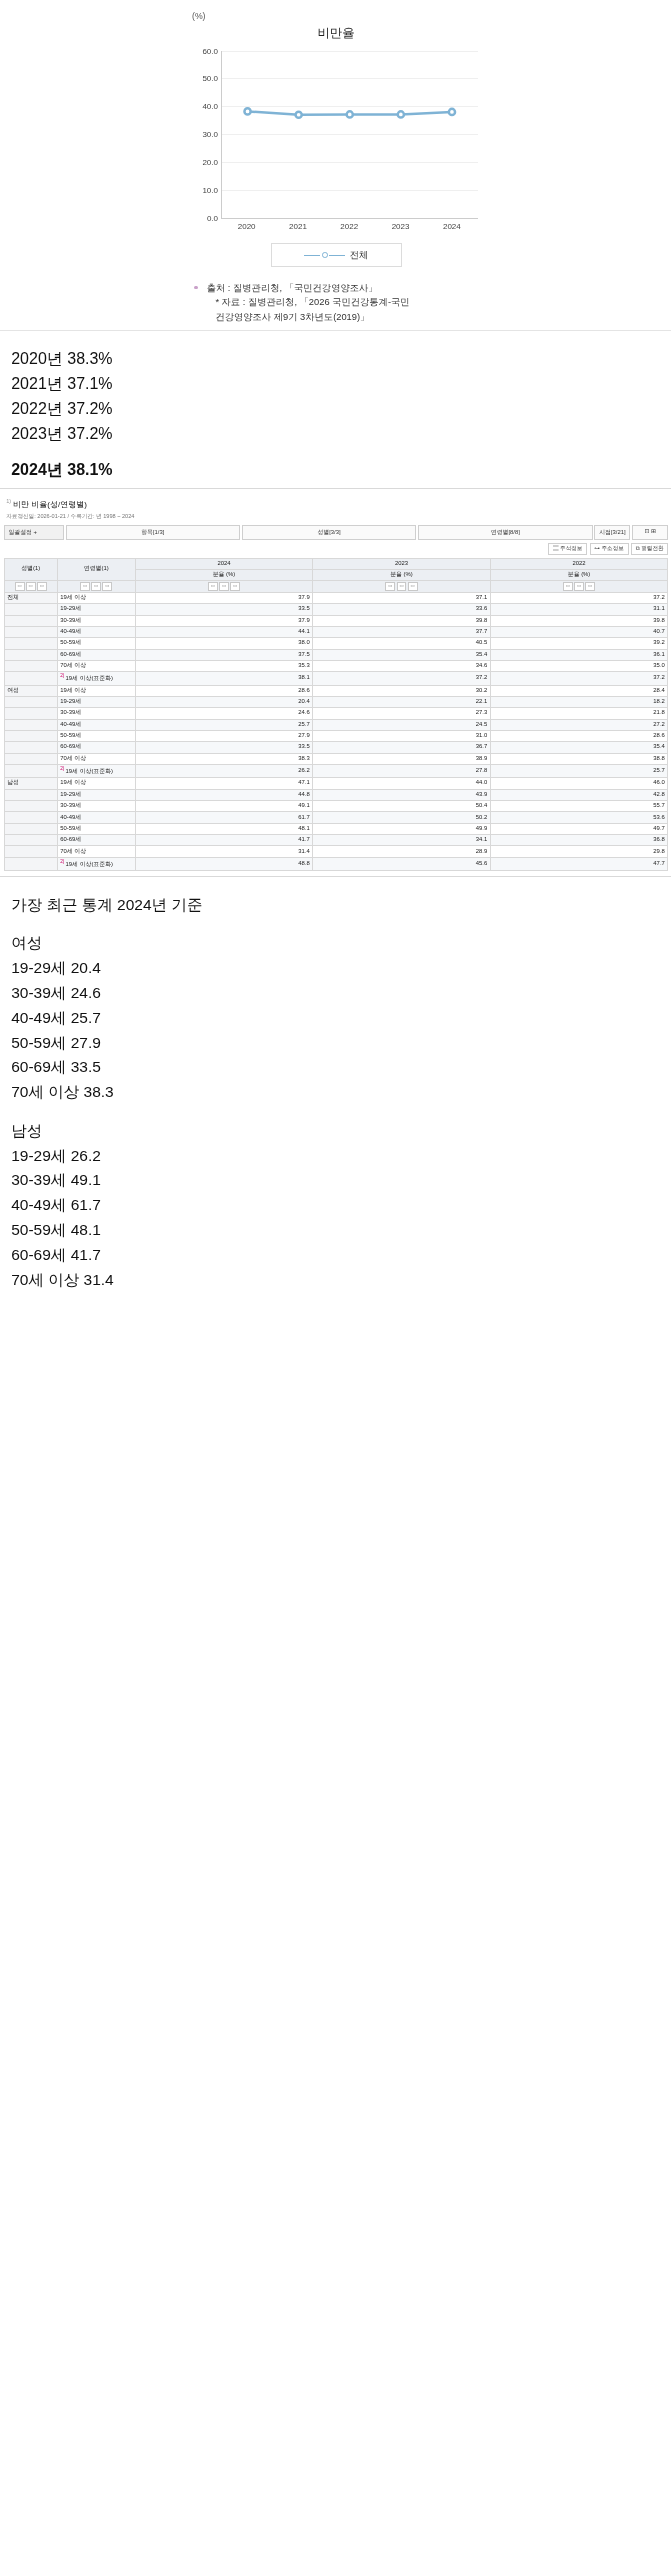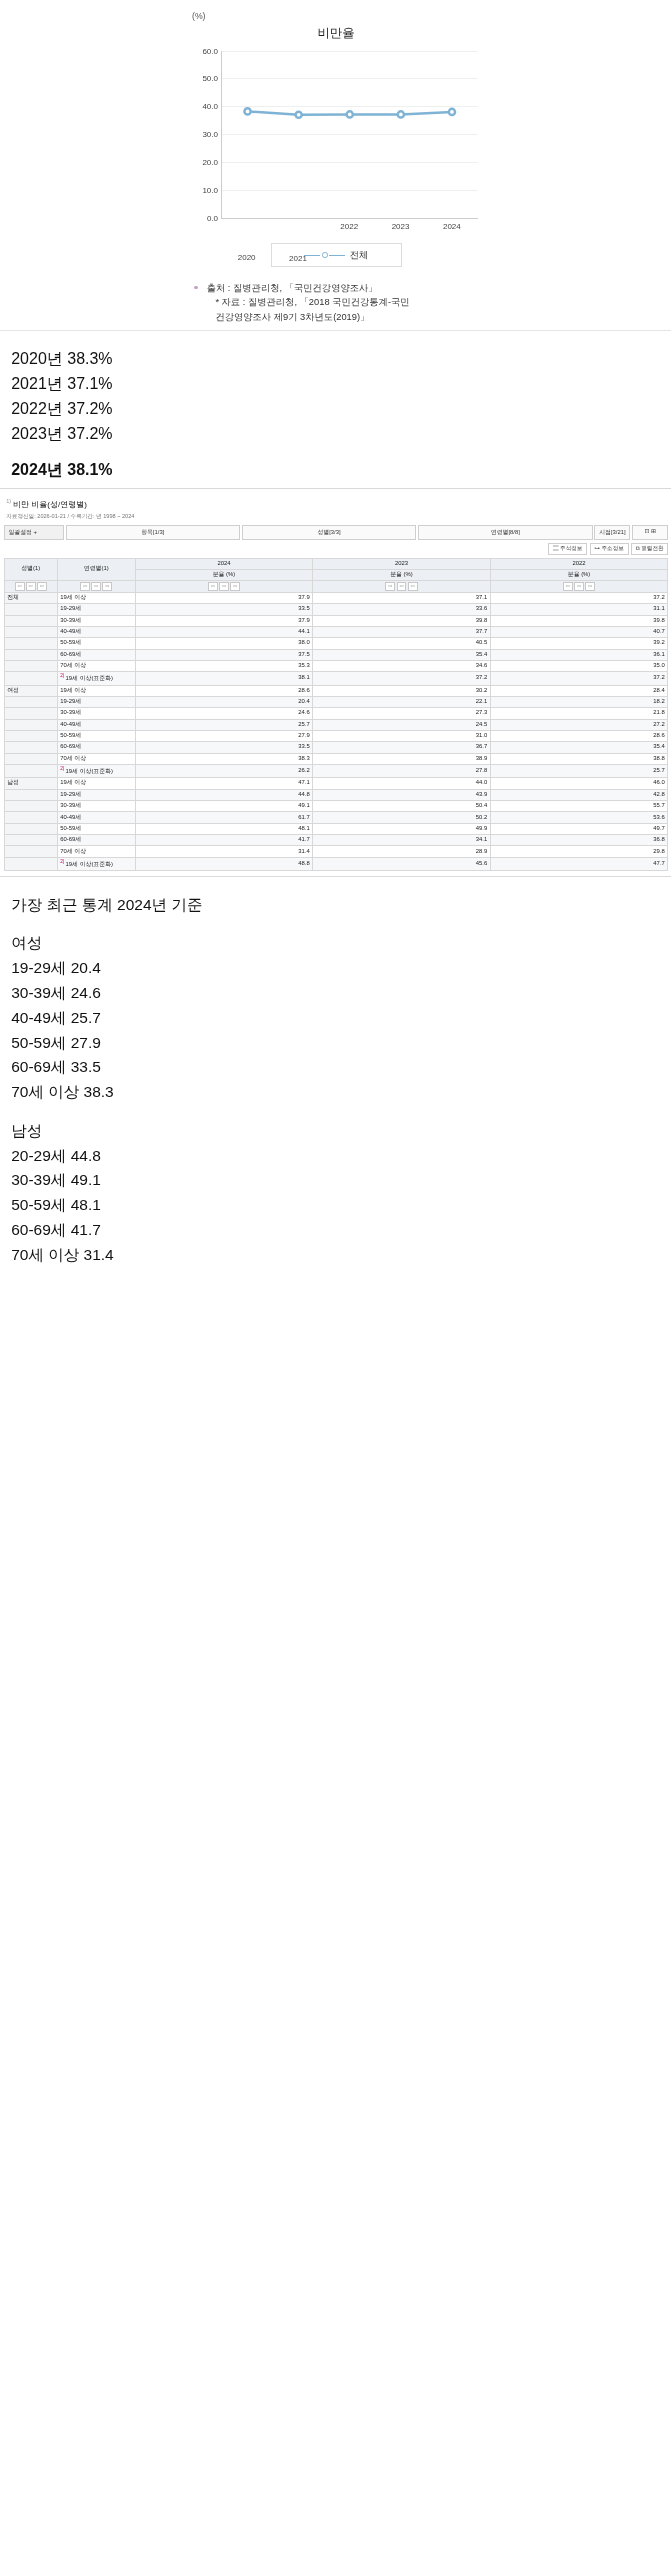--- a/index.html
+++ b/index.html
@@ -235,35 +235,35 @@
       <svg id="chart-svg" width="100%" height="100%" viewBox="0 0 414 270" preserveAspectRatio="none">
           <polyline points="41.4,97.65 124.19999999999999,103.04999999999998 207,102.6 289.8,102.6 372.59999999999997,98.55000000000001" fill="none" stroke="#7fb3d5" stroke-width="2.5" vector-effect="non-scaling-stroke"></polyline>
           <circle cx="41.4" cy="97.65" r="5" fill="#ffffff" stroke="#7fb3d5" stroke-width="2.5" vector-effect="non-scaling-stroke"></circle>
           <circle cx="124.19999999999999" cy="103.04999999999998" r="5" fill="#ffffff" stroke="#7fb3d5" stroke-width="2.5" vector-effect="non-scaling-stroke"></circle>
           <circle cx="207" cy="102.6" r="5" fill="#ffffff" stroke="#7fb3d5" stroke-width="2.5" vector-effect="non-scaling-stroke"></circle>
           <circle cx="289.8" cy="102.6" r="5" fill="#ffffff" stroke="#7fb3d5" stroke-width="2.5" vector-effect="non-scaling-stroke"></circle>
           <circle cx="372.59999999999997" cy="98.55000000000001" r="5" fill="#ffffff" stroke="#7fb3d5" stroke-width="2.5" vector-effect="non-scaling-stroke"></circle>
         </svg>
     <div class="y-tick" style="top: 100%;">0.0</div><div class="y-tick" style="top: 83.3333%;">10.0</div><div class="grid-line" style="top: 83.3333%;"></div><div class="y-tick" style="top: 66.6667%;">20.0</div><div class="grid-line" style="top: 66.6667%;"></div><div class="y-tick" style="top: 50%;">30.0</div><div class="grid-line" style="top: 50%;"></div><div class="y-tick" style="top: 33.3333%;">40.0</div><div class="grid-line" style="top: 33.3333%;"></div><div class="y-tick" style="top: 16.6667%;">50.0</div><div class="grid-line" style="top: 16.6667%;"></div><div class="y-tick" style="top: 0%;">60.0</div><div class="grid-line" style="top: 0%;"></div></div>
     <div class="x-axis" id="x-axis">
-        <div class="x-tick" style="left: 10%; margin-top: 31px;">2020</div>
-        <div class="x-tick" style="left: 30%; margin-top: 32px;">2021</div>
+        <div class="x-tick" style="left: 10%;">2020</div>
+        <div class="x-tick" style="left: 30%;">2021</div>
         <div class="x-tick" style="left: 50%;">2022</div>
         <div class="x-tick" style="left: 70%;">2023</div>
         <div class="x-tick" style="left: 90%;">2024</div>
       </div>
 
     <div class="legend">
       <span class="lg-line"></span><span class="lg-dot"></span><span class="lg-line"></span><span class="lg-text">전체</span>
     </div>
 
     <div class="source-block">
       <span class="source-bullet"></span>
       <div>출처 :  질병관리청, 「국민건강영양조사」</div>
-      <div class="source-sub">* 자료 : 질병관리청, 「2018 국민건강통계-국민</div>
+      <div class="source-sub">* 자료 : 질병관리청, 「2026 국민건강통계-국민</div>
       <div class="source-sub">건강영양조사 제9기 3차년도(2019)」</div>
     </div>
   </div>
 </section>
 
 <section class="year-list" id="year-list">
     <div>2020년 38.3%</div>
     <div>2021년 37.1%</div>
     <div>2022년 37.2%</div>
     <div>2023년 37.2%</div>
@@ -494,20 +494,21 @@
       <div>19-29세 20.4</div>
       <div>30-39세 24.6</div>
       <div>40-49세 25.7</div>
       <div>50-59세 27.9</div>
       <div>60-69세 33.5</div>
       <div>70세 이상 38.3</div>
     </div>
   <div class="gap"></div>
   <div>남성</div>
   <div id="summary-male">
-      <div>20-29세 44.8</div>
+      <div>19-29세 26.2</div>
       <div>30-39세 49.1</div>
+      <div>40-49세 61.7</div>
       <div>50-59세 48.1</div>
       <div>60-69세 41.7</div>
       <div>70세 이상 31.4</div>
     </div>
 </section>
 
 
 </body></html>

